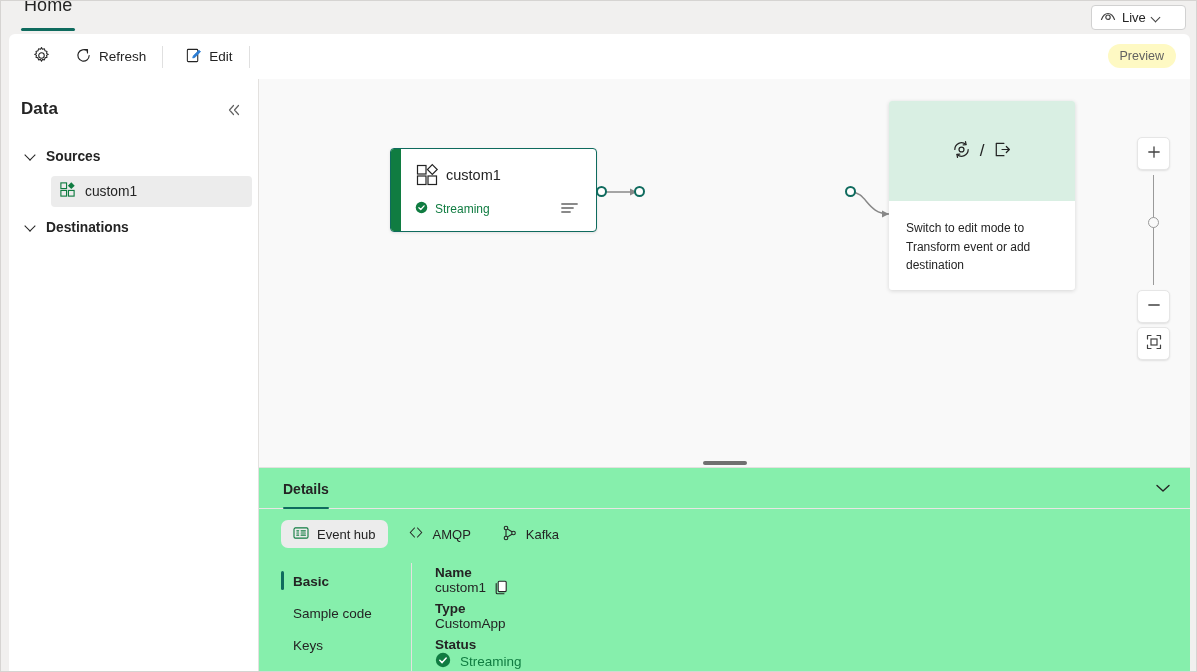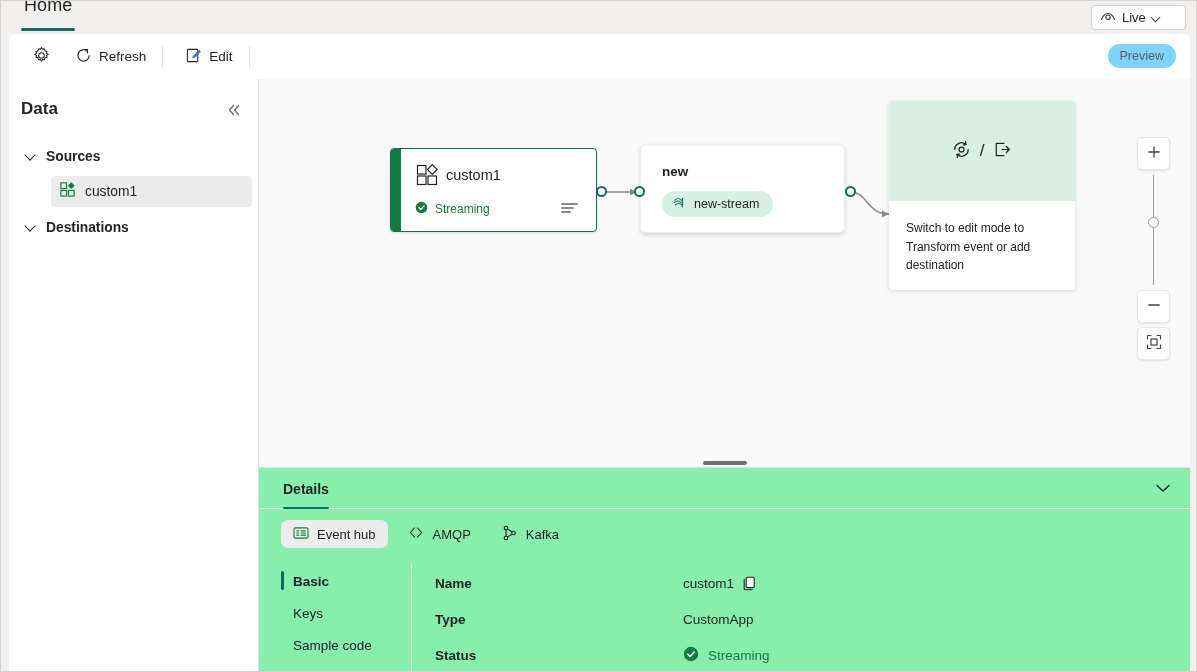--- a/index.html
+++ b/index.html
@@ -66,21 +66,21 @@
     background: transparent; border: 0;
     font-family: "Liberation Sans", sans-serif;
   }
   .cmd-btn:first-child { margin-left: 14px; }
   .cmd-sep {
     width: 1px; height: 22px; background: #e0e0e0; margin: 0 7px;
   }
   .preview-pill {
     position: absolute; right: 14px; top: 10px;
     height: 24px; padding: 2px 12px; border-radius: 13px;
-    background: #7dd3fc; color: #616161; font-size: 12.5px;
+    background: #fef9c3; color: #616161; font-size: 12.5px;
     display: flex; align-items: center; cursor: pointer;
   }
 
   
   .body {
     position: absolute; left: 8px; top: 78px; width: 1181px; height: 593px;
     background: #ffffff; display: flex;
   }
 
   
@@ -253,21 +253,21 @@
   .subnav-item.active::before {
     content: ""; position: absolute; left: 0; top: 6px;
     width: 2.6px; height: 19px; background: #0f6b5e; border-radius: 2px;
   }
   .subnav-div {
     position: absolute; left: 152px; top: 95px; width: 1px; height: 110px;
     background: #e3e1df;
   }
 
   .kv { position: absolute; left: 176px; top: 97px; right: 20px; }
-  .kv-row { height: 36px; display: flex; align-items: center; }
+  .kv-row { height: 36px; display: flex; align-items: flex-start; flex-direction: column; }
   .kv-key { width: 248px; font-size: 13.5px; color: #242424; font-weight: 600; }
   .kv-val { font-size: 13.5px; color: #242424; display: flex; align-items: center; gap: 9px; }
   .kv-val.streaming { color: #107c41; }
   .copy-btn { cursor: pointer; display: inline-flex; }
 </style>
 </head>
 <body>
 
 <div id="app">
 
@@ -387,32 +387,20 @@
             <span>Streaming</span>
           </div>
           <span class="lines">
             <svg width="18" height="14" viewBox="0 0 18 14">
                 <path d="M1 3h15M1 7h11M1 11h8" stroke="#8a8a8a" stroke-width="1.8" stroke-linecap="round"></path>
               </svg>
           </span>
         </div>
         <div class="port" style="left:337px;top:107px;"></div>
 
-        <div class="node-new">
-          <div class="ntitle">new</div>
-          <div class="pill-stream">
-            <span>
-              <svg width="15" height="15" viewBox="0 0 16 16">
-                  <path d="M3 5.5c2-2 5-2 7 0M2.6 8c2-2 5-2 7 0M3.6 10.6c2-2 5-2 7 0" stroke="#0f6b5e" stroke-width="1.2" fill="none" stroke-linecap="round"></path>
-                  <path d="M11.2 3.4v9" stroke="#0f6b5e" stroke-width="1.2" stroke-linecap="round"></path>
-                </svg>
-            </span>
-            <span>new-stream</span>
-          </div>
-        </div>
         <div class="port" style="left:375px;top:107px;"></div>
         <div class="port" style="left:586px;top:107px;"></div>
 
         <div class="hint-card">
           <div class="hero">
             <span>
               <svg width="21" height="21" viewBox="0 0 22 22">
                   <path d="M4 11a7 7 0 0111.6-5.3M18 11a7 7 0 01-11.6 5.3" stroke="#242424" stroke-width="1.3" fill="none" stroke-linecap="round"></path>
                   <path d="M15.2 2.8l.6 3-3 .4M6.8 19.2l-.6-3 3-.4" stroke="#242424" stroke-width="1.3" fill="none" stroke-linecap="round" stroke-linejoin="round"></path>
                   <circle cx="11" cy="11" r="2.6" stroke="#242424" stroke-width="1.3" fill="none"></circle>
@@ -505,22 +493,22 @@
                   <circle cx="11.5" cy="8" r="1.8" stroke="#242424" stroke-width="1.1" fill="none"></circle>
                   <path d="M5.6 4.1L10 6.8M5.6 11.9L10 9.2M4 4.8v6.4" stroke="#242424" stroke-width="1.1" fill="none"></path>
                 </svg>
             </span>
             <span>Kafka</span>
           </div>
         </div>
 
         <div class="subnav">
           <div class="subnav-item active">Basic</div>
+          <div class="subnav-item">Sample code</div>
           <div class="subnav-item">Keys</div>
-          <div class="subnav-item">Sample code</div>
         </div>
         <div class="subnav-div"></div>
 
         <div class="kv">
           <div class="kv-row">
             <div class="kv-key">Name</div>
             <div class="kv-val">
               <span>custom1</span>
               <span class="copy-btn">
                 <svg width="14" height="15" viewBox="0 0 14 15">

